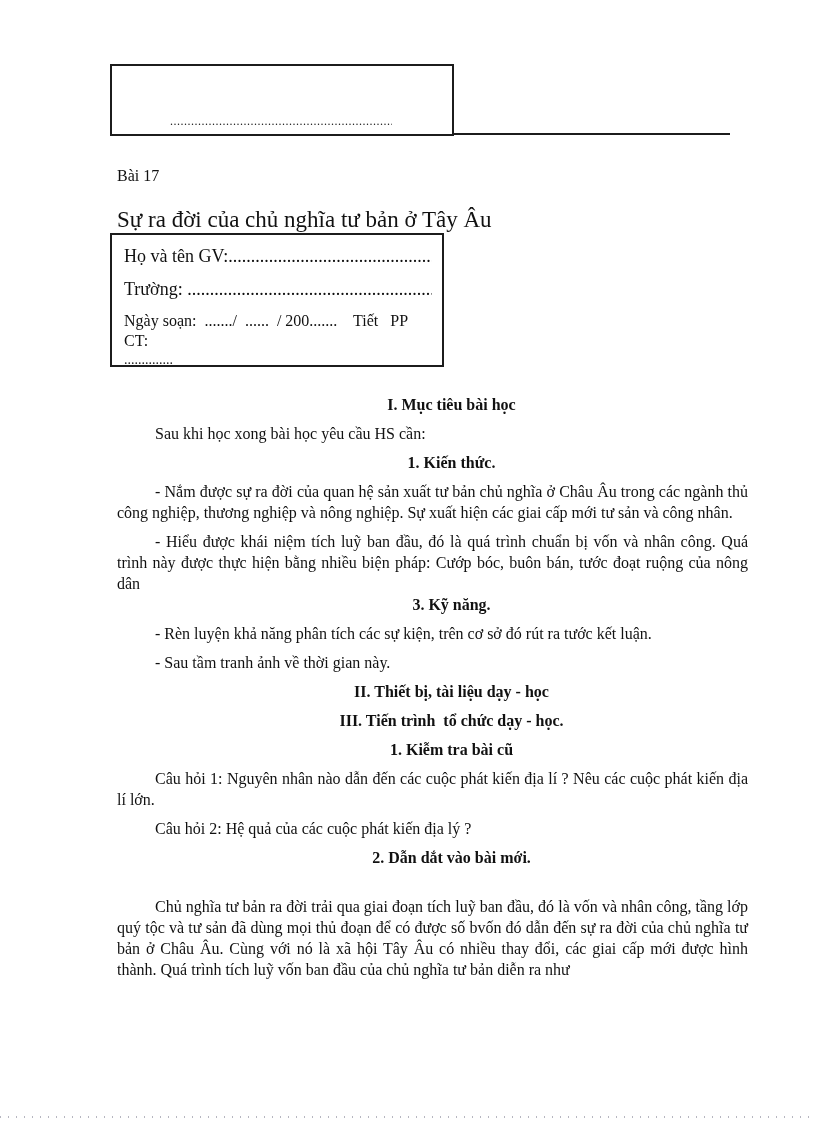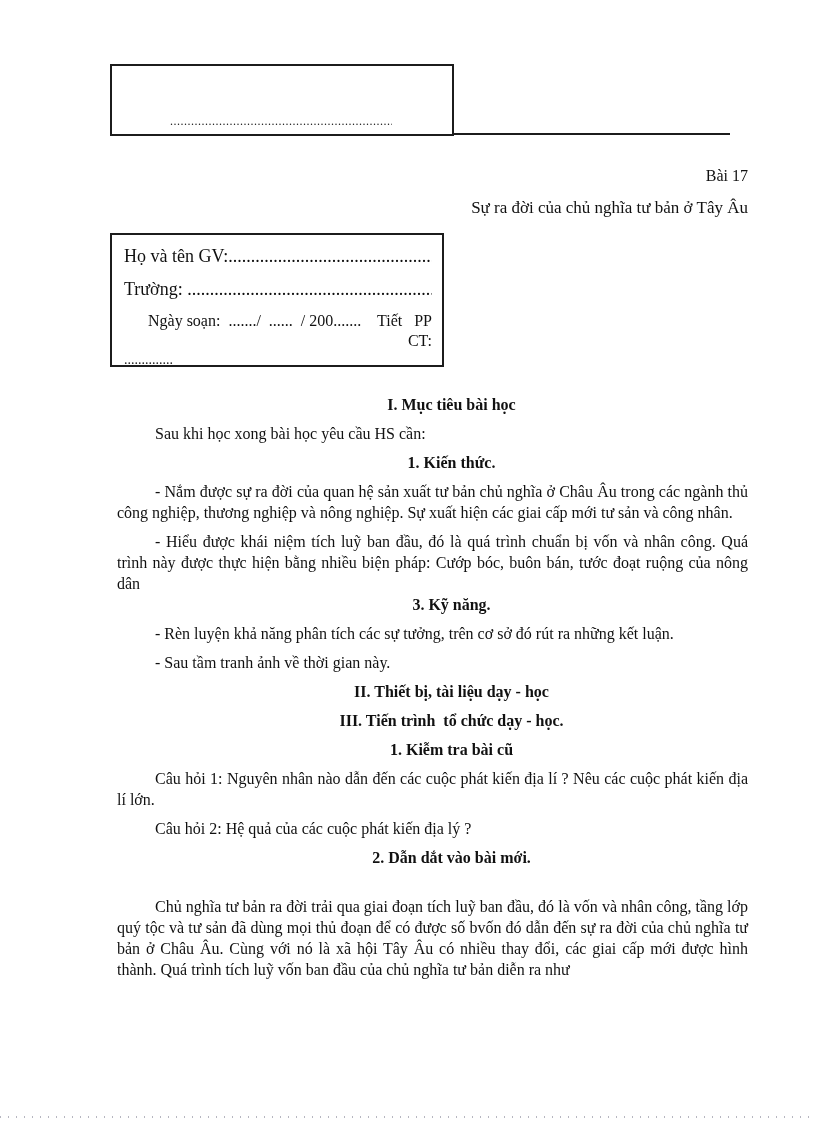--- a/index.html
+++ b/index.html
@@ -20,33 +20,33 @@
     position:absolute;left:58px;bottom:6px;width:222px;height:14px;
     overflow:hidden;white-space:nowrap;
     font-size:12px;letter-spacing:0.5px;color:#222;
   }
   .top-rule{
     position:absolute;left:452px;top:133px;width:278px;height:2px;
     background:#1c1c1c;
   }
   
   .heading-wrap{
-    position:absolute;left:117px;top:166px;width:631px;text-align:right;
+    position:absolute;left:117px;top:166px;width:631px;text-align:left;
   }
   .lesson-number{font-size:16px;line-height:20px;}
-  .lesson-title{font-size:17px;line-height:27px;margin-top:8px;}
+  .lesson-title{font-size:23px;line-height:27px;margin-top:20px;}
   
   .info-box{
     position:absolute;left:110px;top:233px;width:334px;height:134px;
     border:2px solid #1c1c1c;box-sizing:border-box;background:#fff;
     padding:10px 10px 0 12px;overflow:hidden;
   }
   .info-line{white-space:nowrap;overflow:hidden;}
   .info-line-lg{font-size:18px;line-height:22px;margin-bottom:11px;}
-  .info-line-sm{font-size:16px;line-height:20px;white-space:pre-wrap;margin-bottom:0;text-align:right;}
+  .info-line-sm{font-size:16px;line-height:20px;white-space:pre-wrap;margin-bottom:0;}
   .info-dots{font-size:14px;line-height:18px;color:#222;}
   
   .body-col{
     position:absolute;left:117px;top:394px;width:631px;
     font-size:16px;line-height:21px;text-align:justify;
   }
   .blk{text-indent:38px;margin:0 0 8px 0;}
   .h{font-weight:bold;white-space:pre-wrap;text-align:center;}
   .tight{margin-bottom:0;}
   .gap-top{margin-top:28px;}
@@ -78,21 +78,21 @@
     <div class="info-dots">..............</div>
   </div>
 
   <div class="body-col">
     <div class="blk h">I. Mục tiêu bài học</div>
     <div class="blk p">Sau khi học xong bài học yêu cầu HS cần:</div>
     <div class="blk h">1. Kiến thức.</div>
     <div class="blk p">- Nắm được sự ra đời của quan hệ sản xuất tư bản chủ nghĩa ở Châu Âu trong các ngành thủ công nghiệp, thương nghiệp và nông nghiệp. Sự xuất hiện các giai cấp mới tư sản và công nhân.</div>
     <div class="blk p tight">- Hiểu được khái niệm tích luỹ ban đầu, đó là quá trình chuẩn bị vốn và nhân công. Quá trình này được thực hiện bằng nhiều biện pháp: Cướp bóc, buôn bán, tước đoạt ruộng của nông dân</div>
     <div class="blk h">3. Kỹ năng.</div>
-    <div class="blk p">- Rèn luyện khả năng phân tích các sự tưởng, trên cơ sở đó rút ra những kết luận.</div>
+    <div class="blk p">- Rèn luyện khả năng phân tích các sự kiện, trên cơ sở đó rút ra tước kết luận.</div>
     <div class="blk p">- Sau tầm tranh ảnh về thời gian này.</div>
     <div class="blk h">II. Thiết bị, tài liệu dạy - học</div>
     <div class="blk h">III. Tiến trình  tổ chức dạy - học.</div>
     <div class="blk h">1. Kiễm tra bài cũ</div>
     <div class="blk p">Câu hỏi 1: Nguyên nhân nào dẫn đến các cuộc phát kiến địa lí ? Nêu các cuộc phát kiến địa lí lớn.</div>
     <div class="blk p">Câu hỏi 2: Hệ quả của các cuộc phát kiến địa lý ?</div>
     <div class="blk h">2. Dẫn dắt vào bài mới.</div>
     <div class="blk p gap-top">Chủ nghĩa tư bản ra đời trải qua giai đoạn tích luỹ ban đầu, đó là vốn và nhân công, tầng lớp quý tộc và tư sản đã dùng mọi thủ đoạn để có được số bvốn đó dẫn đến sự ra đời của chủ nghĩa tư bản ở Châu Âu. Cùng với nó là xã hội Tây Âu có nhiều thay đổi, các giai cấp mới được hình thành. Quá trình tích luỹ vốn ban đầu của chủ nghĩa tư bản diễn ra như</div>
   </div>
 

